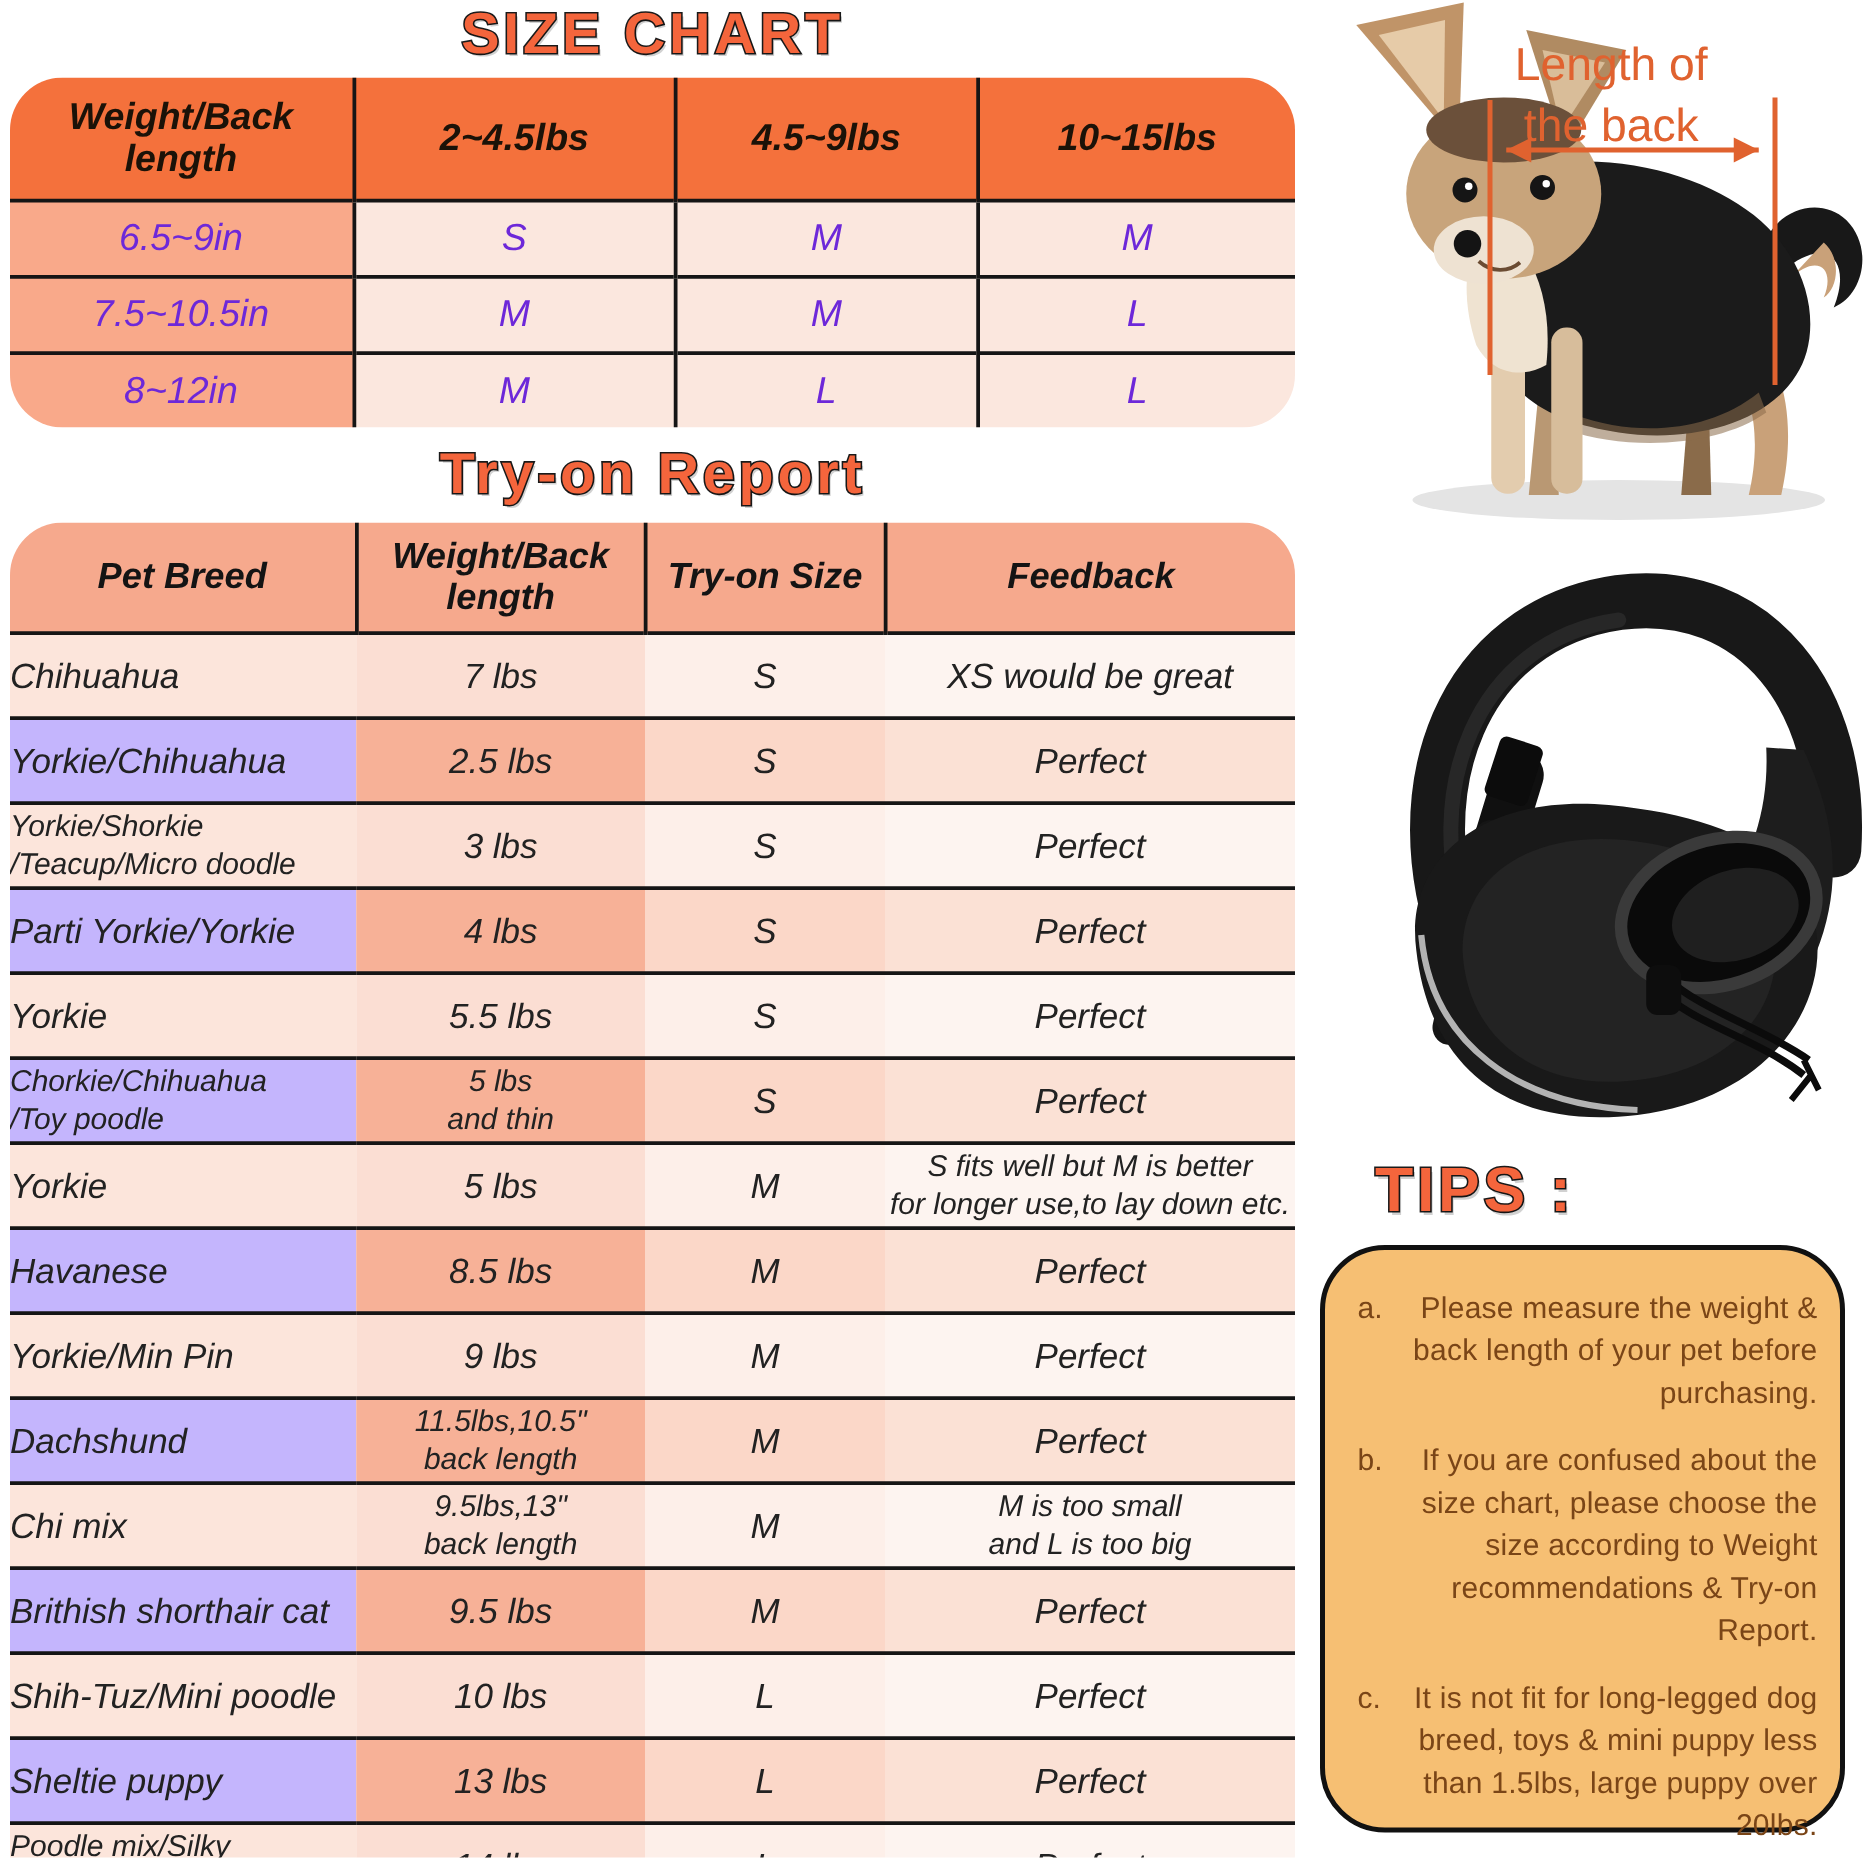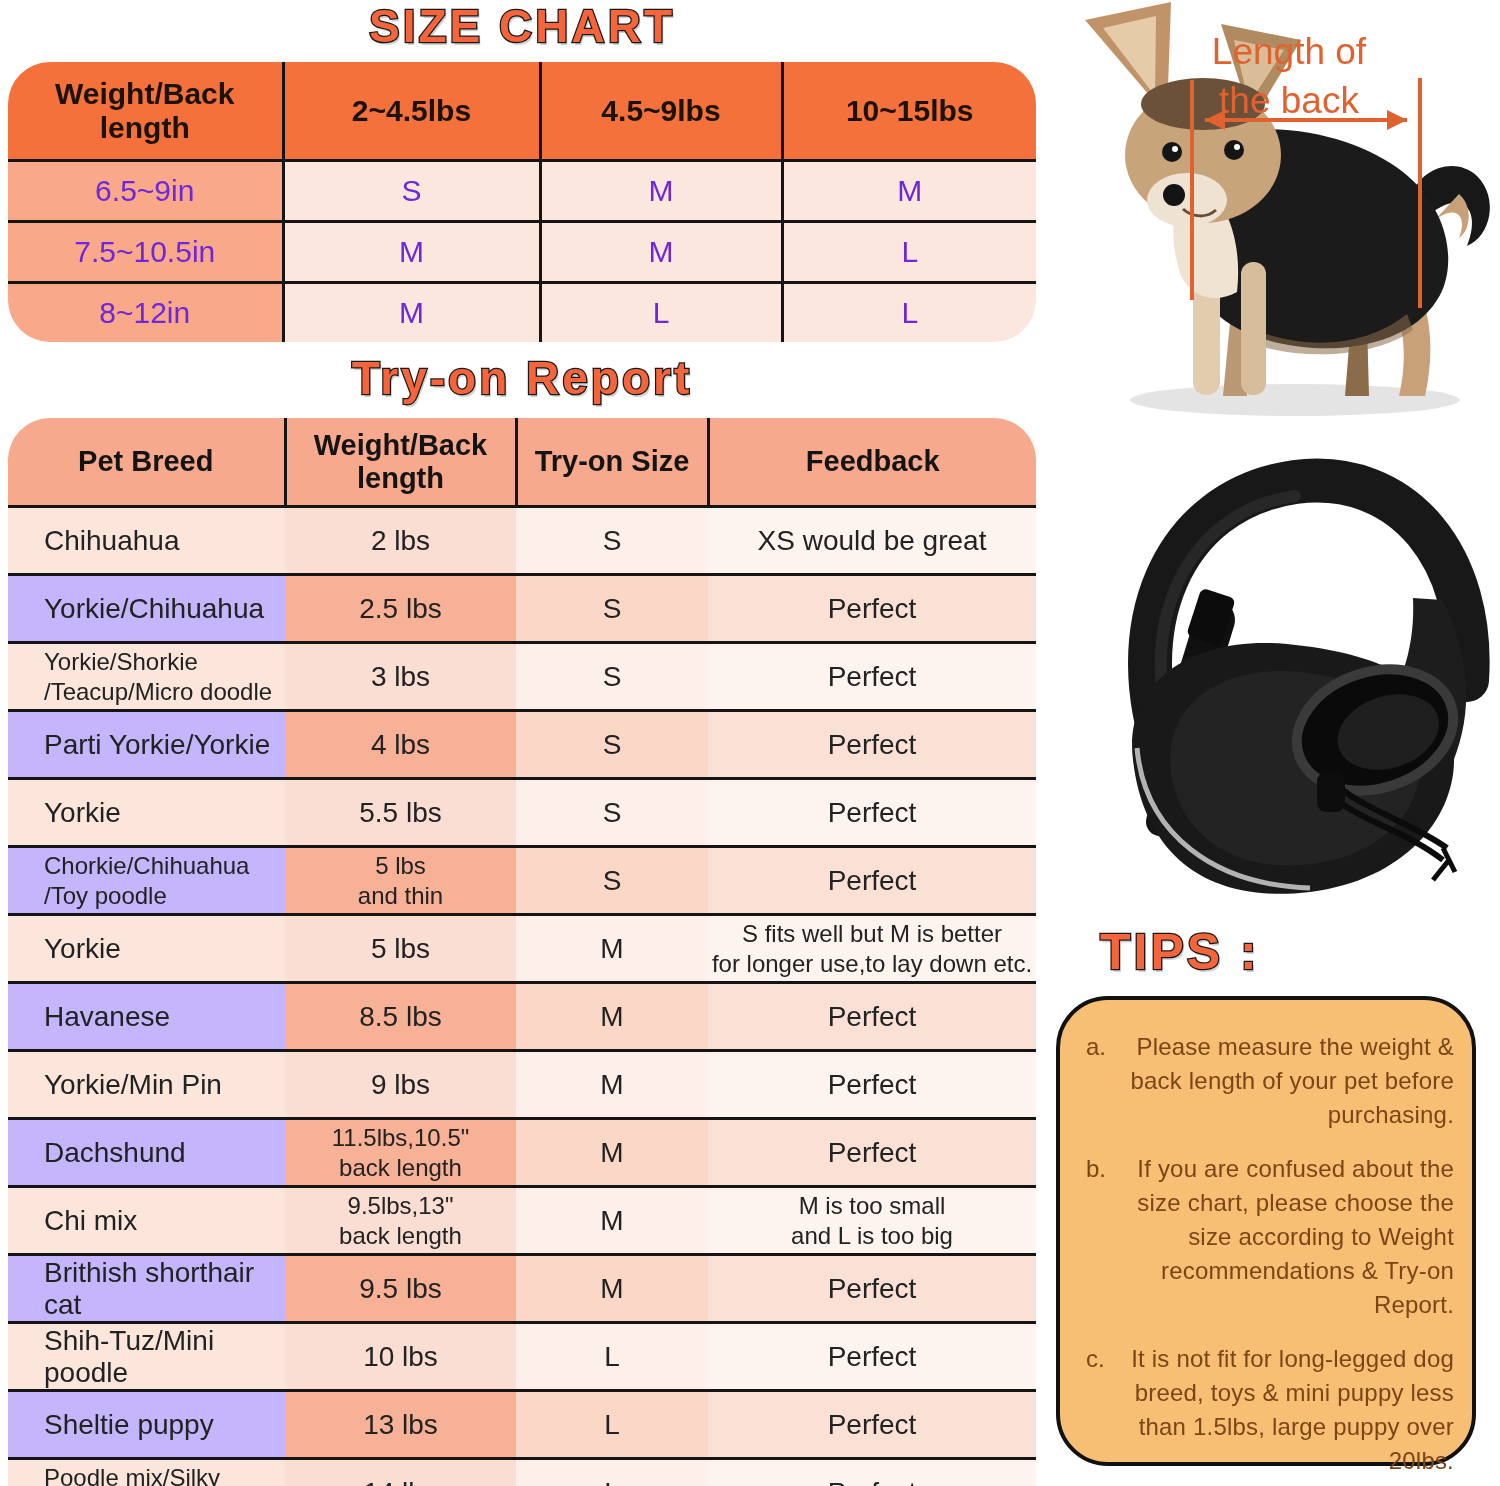--- a/index.html
+++ b/index.html
@@ -23,38 +23,38 @@
   #tryon-title{
     position:absolute;left:8px;top:352px;width:1028px;
     text-align:center;font-size:46px;line-height:52px;
   }
   .table-wrap{
     position:absolute;left:8px;width:1028px;
     border-radius:42px;overflow:hidden;
   }
   #size-table-wrap{top:62px;}
   #tryon-table-wrap{top:418px;}
-  table{border-collapse:collapse;width:100%;table-layout:fixed;}
+  table{border-collapse:collapse;width:100%;table-layout:fixed;font-style:italic;}
   th,td{vertical-align:middle;text-align:center;padding:0;}
   
   #size-table th{
     background:#F4713C;height:97px;font-size:30px;font-weight:bold;color:#1b1208;
   }
   #size-table td{background:#FBE7DE;height:58px;font-size:30px;color:#6d28d9;}
   #size-table td.c0{background:#F9A98A;}
   #size-table th:not(:last-child),
   #size-table td:not(:last-child){border-right:3px solid #151515;}
   #size-table tbody td{border-top:3px solid #151515;}
   
   #tryon-table th{
     background:#F6A98D;height:87px;font-size:29px;font-weight:bold;color:#141414;
   }
   #tryon-table th:not(:last-child){border-right:3px solid #151515;}
   #tryon-table tbody td{height:65px;font-size:28px;color:#222;border-top:3px solid #151515;}
-  #tryon-table td.c0{text-align:left;padding-left:36px;}
+  #tryon-table td.c0{text-align:left;}
   #tryon-table td.ml{font-size:24px;line-height:1.22;}
   #tryon-table tr.r-light td.c0{background:#FCE5DB;}
   #tryon-table tr.r-light td.c1{background:#FBDED3;}
   #tryon-table tr.r-light td.c2{background:#FDEFE9;}
   #tryon-table tr.r-light td.c3{background:#FDF4F0;}
   #tryon-table tr.r-dark td.c0{background:#c4b5fd;}
   #tryon-table tr.r-dark td.c1{background:#F7B197;}
   #tryon-table tr.r-dark td.c2{background:#FBD7C8;}
   #tryon-table tr.r-dark td.c3{background:#FBE1D5;}
   
@@ -135,21 +135,21 @@
       <tr>
         <th>Pet Breed</th>
         <th>Weight/Back length</th>
         <th>Try-on Size</th>
         <th>Feedback</th>
       </tr>
     </thead>
     <tbody>
         <tr class="r-light">
           <td class="c0">Chihuahua</td>
-          <td class="c1">2 lbs</td>
+          <td class="c1">7 lbs</td>
           <td class="c2">S</td>
           <td class="c3">XS would be great</td>
         </tr>
         <tr class="r-dark">
           <td class="c0">Yorkie/Chihuahua</td>
           <td class="c1">2.5 lbs</td>
           <td class="c2">S</td>
           <td class="c3">Perfect</td>
         </tr>
         <tr class="r-light">

